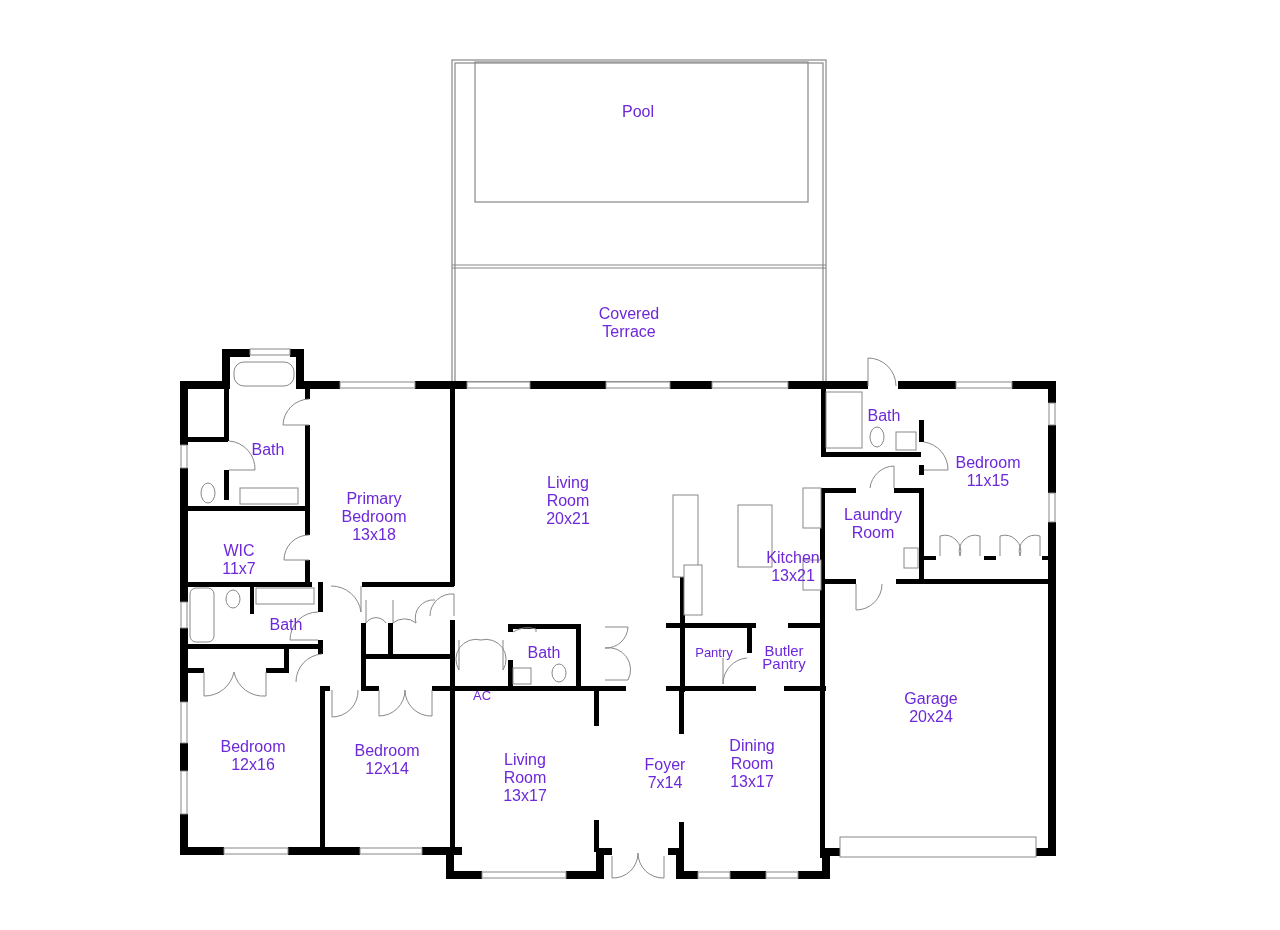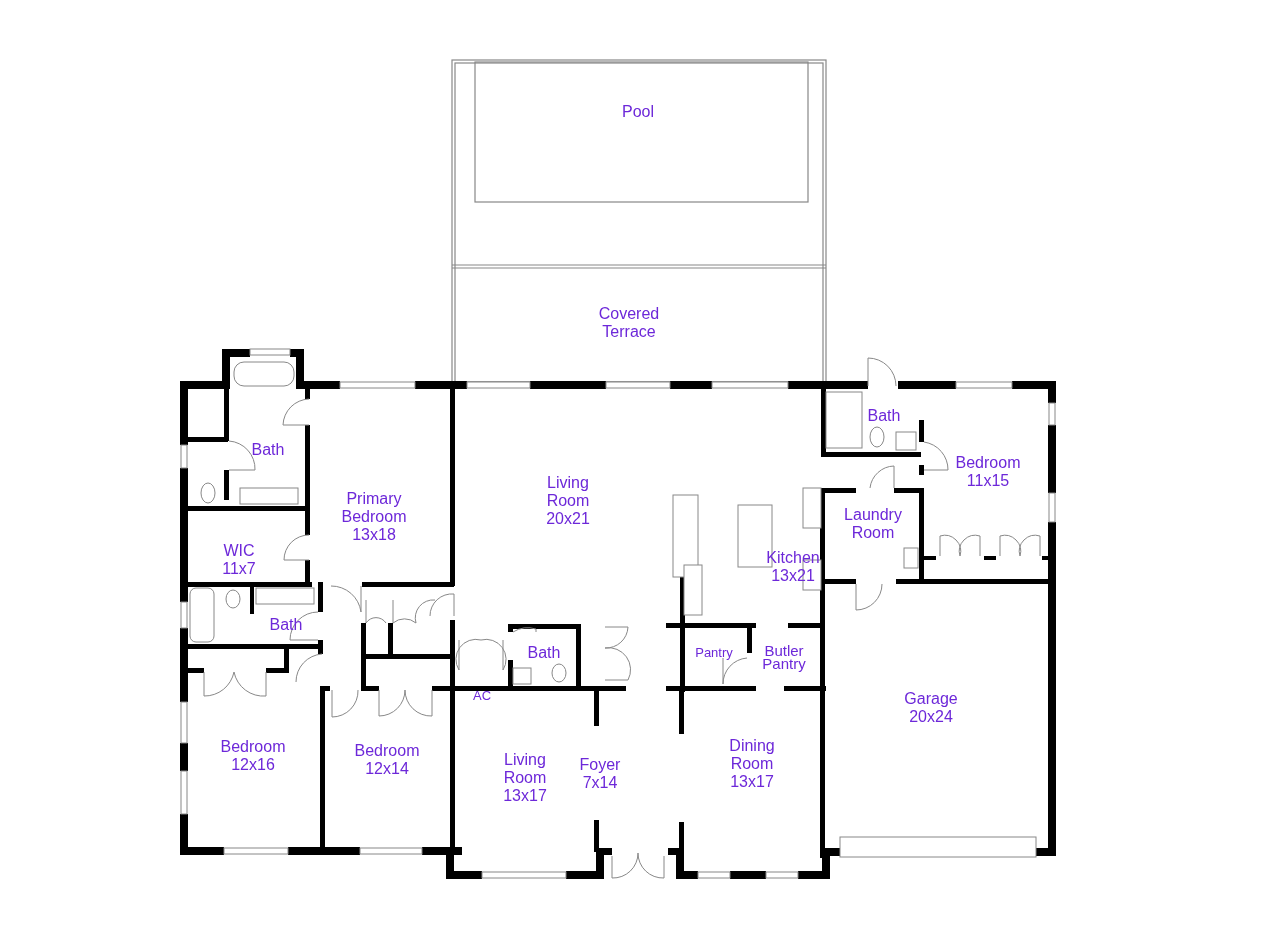--- a/index.html
+++ b/index.html
@@ -255,21 +255,21 @@
 </div>
 <div class="lbl sm" style="left:784px;top:657px;font-size:15px;line-height:13px;">
   <span>Butler</span>
   <span>Pantry</span>
 </div>
 <div class="lbl" style="left:525px;top:778px;">
   <span>Living</span>
   <span>Room</span>
   <span>13x17</span>
 </div>
-<div class="lbl" style="left:600px;top:774px;">
+<div class="lbl" style="left:665px;top:774px;">
   <span>Foyer</span>
   <span>7x14</span>
 </div>
 <div class="lbl" style="left:752px;top:764px;">
   <span>Dining</span>
   <span>Room</span>
   <span>13x17</span>
 </div>
 <div class="lbl" style="left:884px;top:416px;">
   <span>Bath</span>

